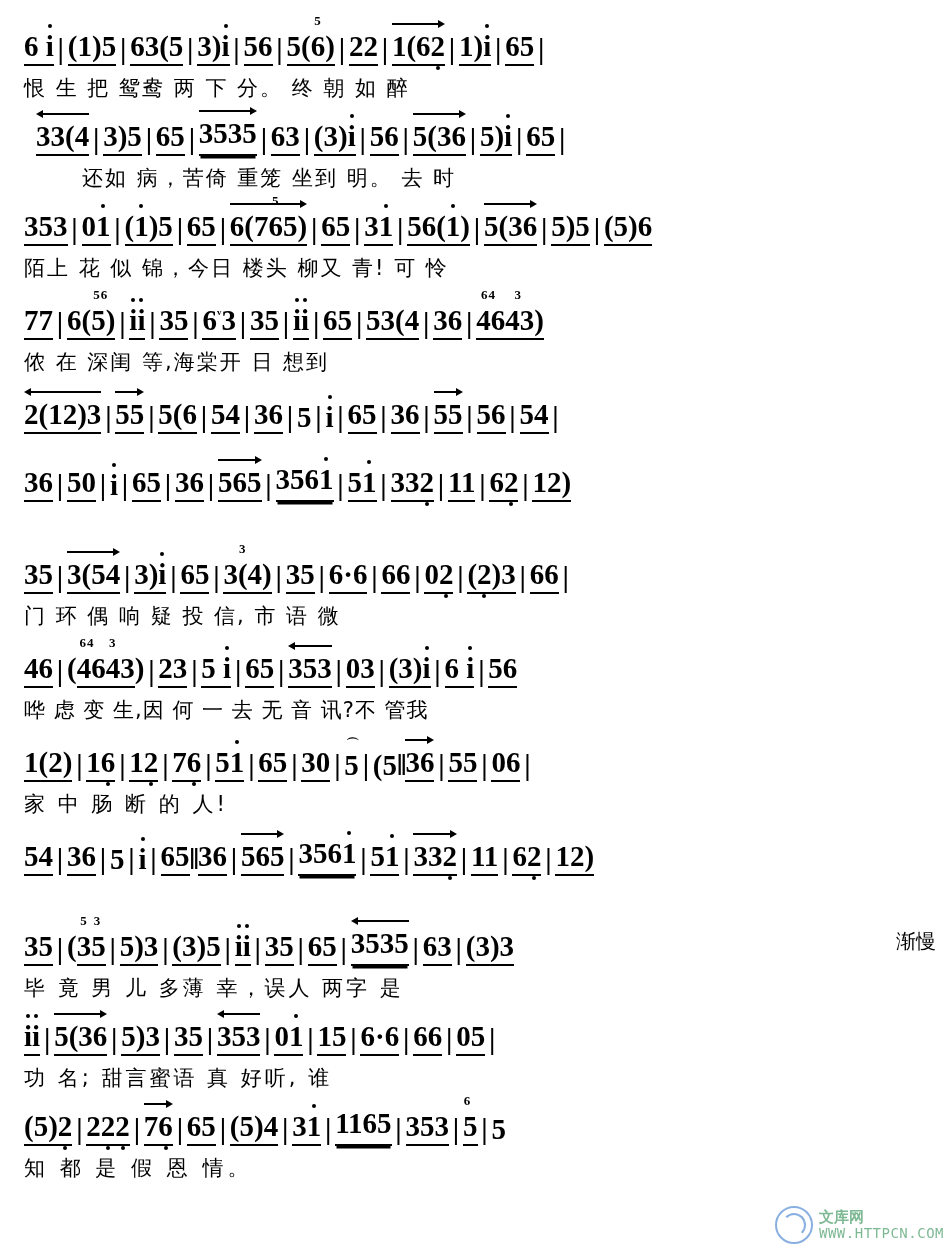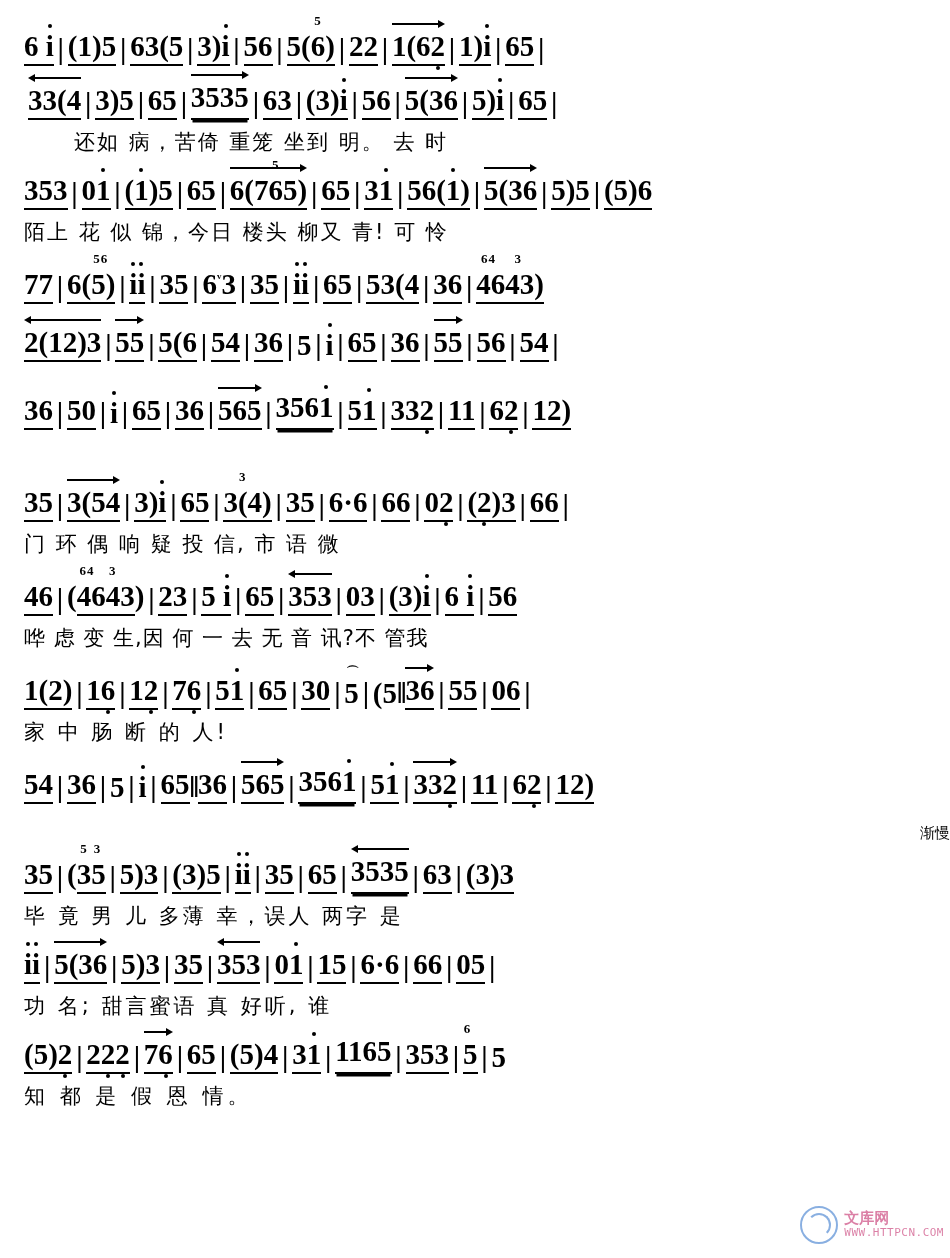--- a/index.html
+++ b/index.html
@@ -71,41 +71,41 @@
     content:""; position:absolute; left:4px; right:0; top:4px; height:2px; background:#000;
   }
   .arrow-l::after{
     content:""; position:absolute; left:0; top:0.5px;
     border-right:7px solid #000; border-top:4px solid transparent; border-bottom:4px solid transparent;
   }
 
   .repeat { display:inline-block; font-weight:bold; letter-spacing:-1px; }
 
   .tempo-note {
-    position:absolute; right:0;
-    font-family:"DejaVu Sans", sans-serif; font-size:15px;
+    position:absolute; right:14px;
+    font-family:"DejaVu Sans", sans-serif; font-size:20px;margin-top:32px;
   }
 
   
   .wm {
     position:absolute; right:6px; bottom:14px;
     display:flex; align-items:center; gap:6px;
     opacity:0.55;
   }
   .wm-logo{
     width:34px;height:34px;border-radius:50%;
     border:2px solid #2a6fc9; position:relative;
   }
   .wm-logo::before{
     content:""; position:absolute; inset:5px; border-radius:50%;
     border:2px solid #2a6fc9; border-left-color:transparent; border-bottom-color:transparent;
   }
-  .wm-text{ line-height:1.05; color:#be185d; }
+  .wm-text{ line-height:1.05; color:#15803d; }
   .wm-t1{ font-family:"DejaVu Sans", sans-serif; font-size:15px; font-weight:bold;}
-  .wm-t2{ font-family:"DejaVu Sans Mono", monospace; font-size:11px; letter-spacing:0.5px;}
+  .wm-t2{ font-family:"DejaVu Sans Mono", monospace; font-size:14px; letter-spacing:0.5px;}
 </style>
 </head>
 <body>
 
 <div class="sheet">
 
   <div class="system" style="padding:22px 0 0 24px;">
     <div class="notes-row">
       <span class="cell u1">6&nbsp;<span class="cell dot-above">i</span></span>
       <span class="bar"></span>
@@ -121,23 +121,26 @@
       <span class="bar"></span>
       <span class="cell u1">22</span>
       <span class="bar"></span>
       <span class="cell u1"><span class="arrow-r"></span>1(6<span class="cell dot-below">2</span></span>
       <span class="bar"></span>
       <span class="cell u1">1)<span class="cell dot-above">i</span></span>
       <span class="bar"></span>
       <span class="cell u1">65</span>
       <span class="bar"></span>
     </div>
-  </div>
-
-  <div class="system" style="padding:10px 0 0 28px;">
+    <div class="lyr-row">
+      <span style="letter-spacing:2px;">恨 生  把 鸳鸯  两 下 分。 终 朝   如 醉</span>
+    </div>
+  </div>
+
+  <div class="system" style="padding:10px 0 0 36px;">
     <div class="notes-row">
       <span class="cell u1"><span class="arrow-l"></span>33(4</span>
       <span class="bar"></span>
       <span class="cell u1">3)5</span>
       <span class="bar"></span>
       <span class="cell u1">65</span>
       <span class="bar"></span>
       <span class="cell u2"><span class="arrow-r"></span>3535</span>
       <span class="bar"></span>
       <span class="cell u1">63</span>
@@ -208,20 +211,23 @@
       <span class="cell u1">53(4</span>
       <span class="bar"></span>
       <span class="cell u1">36</span>
       <span class="bar"></span>
       <span class="cell u1">
         <span class="grace" style="left:18%;">64</span>
         <span class="grace" style="left:62%;">3</span>
         4643)
       </span>
     </div>
+    <div class="lyr-row">
+      <span style="letter-spacing:2px;">侬 在  深闺  等,海棠开   日   想到</span>
+    </div>
   </div>
 
   <div class="system" style="padding:14px 0 0 24px;">
     <div class="notes-row">
       <span class="cell u1"><span class="arrow-l"></span>2(12)3</span>
       <span class="bar"></span>
       <span class="cell u1"><span class="arrow-r"></span>55</span>
       <span class="bar"></span>
       <span class="cell u1">5(6</span>
       <span class="bar"></span>

